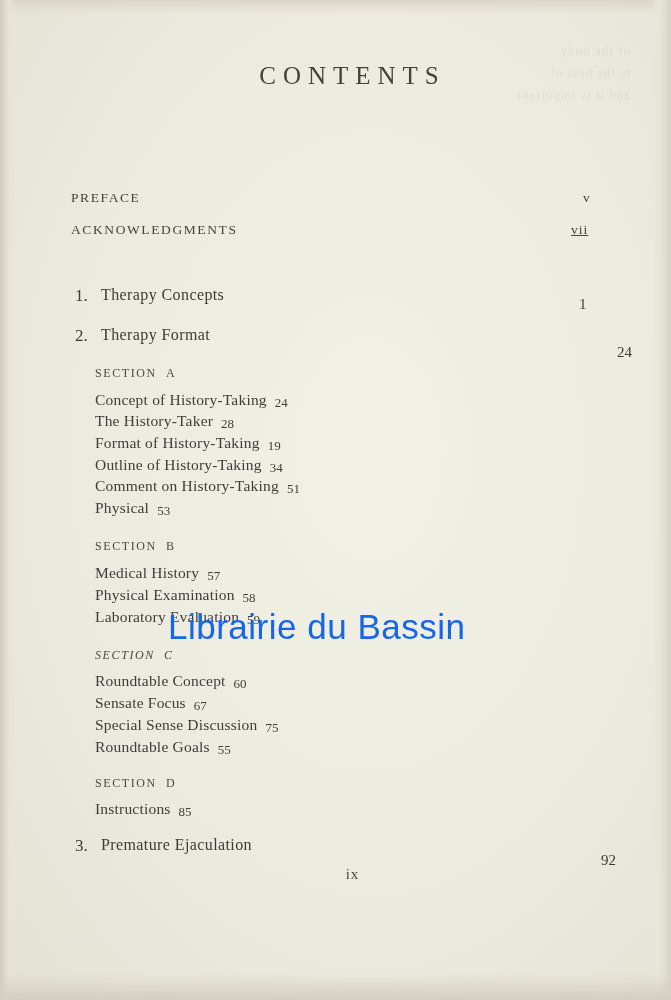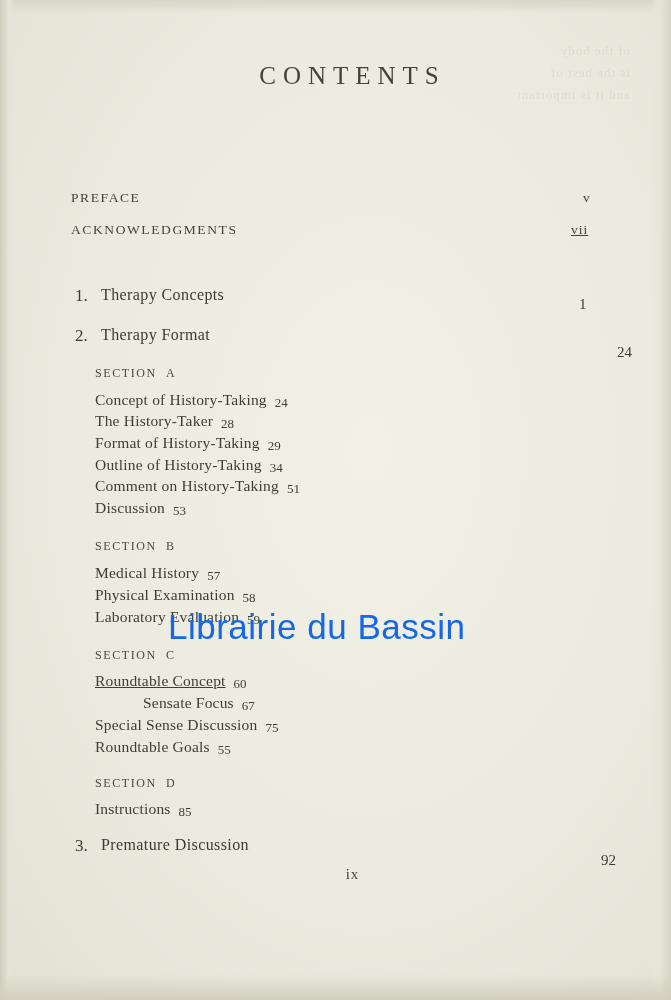--- a/index.html
+++ b/index.html
@@ -218,71 +218,71 @@
     <div class="section-head" style="top:366px;">
       <span>SECTION</span><span class="sec-letter">A</span>
     </div>
     <div class="entry" style="top:391px;">
       <span class="e-title">Concept of History-Taking</span><span class="e-page">24</span>
     </div>
     <div class="entry" style="top:412px;">
       <span class="e-title">The History-Taker</span><span class="e-page">28</span>
     </div>
     <div class="entry" style="top:434px;">
-      <span class="e-title">Format of History-Taking</span><span class="e-page">29</span>
+      <span class="e-title">Format of History-Taking</span><span class="e-page">19</span>
     </div>
     <div class="entry" style="top:456px;">
       <span class="e-title">Outline of History-Taking</span><span class="e-page">34</span>
     </div>
     <div class="entry" style="top:477px;">
       <span class="e-title">Comment on History-Taking</span><span class="e-page">51</span>
     </div>
     <div class="entry" style="top:499px;">
-      <span class="e-title">Discussion</span><span class="e-page">53</span>
+      <span class="e-title">Physical</span><span class="e-page">53</span>
     </div>
 
     <div class="section-head" style="top:539px;">
       <span>SECTION</span><span class="sec-letter">B</span>
     </div>
     <div class="entry" style="top:564px;">
       <span class="e-title">Medical History</span><span class="e-page">57</span>
     </div>
     <div class="entry" style="top:586px;">
       <span class="e-title">Physical Examination</span><span class="e-page">58</span>
     </div>
     <div class="entry" style="top:608px;">
       <span class="e-title">Laboratory Evaluation</span><span class="e-page">59</span>
     </div>
 
-    <div class="section-head" style="top:648px;">
+    <div class="section-head" style="top:648px;font-style:italic;">
       <span>SECTION</span><span class="sec-letter">C</span>
     </div>
-    <div class="entry" style="top:672px;text-decoration:underline;">
+    <div class="entry" style="top:672px;">
       <span class="e-title">Roundtable Concept</span><span class="e-page">60</span>
     </div>
-    <div class="entry" style="top:694px;margin-left:48px;">
+    <div class="entry" style="top:694px;">
       <span class="e-title">Sensate Focus</span><span class="e-page">67</span>
     </div>
     <div class="entry" style="top:716px;">
       <span class="e-title">Special Sense Discussion</span><span class="e-page">75</span>
     </div>
     <div class="entry" style="top:738px;">
       <span class="e-title">Roundtable Goals</span><span class="e-page">55</span>
     </div>
 
     <div class="section-head" style="top:776px;">
       <span>SECTION</span><span class="sec-letter">D</span>
     </div>
     <div class="entry" style="top:800px;">
       <span class="e-title">Instructions</span><span class="e-page">85</span>
     </div>
 
     <div class="chapter" style="top:836px;">
       <span class="ch-num">3.</span>
-      <span class="ch-title">Premature Discussion</span>
+      <span class="ch-title">Premature Ejaculation</span>
       <span class="ch-page" style="left:530px;top:16px;">92</span>
     </div>
 
     <div class="folio">ix</div>
   </div>
 
   <div class="watermark">Librairie du Bassin</div>
 </div>
 
 </body></html>

